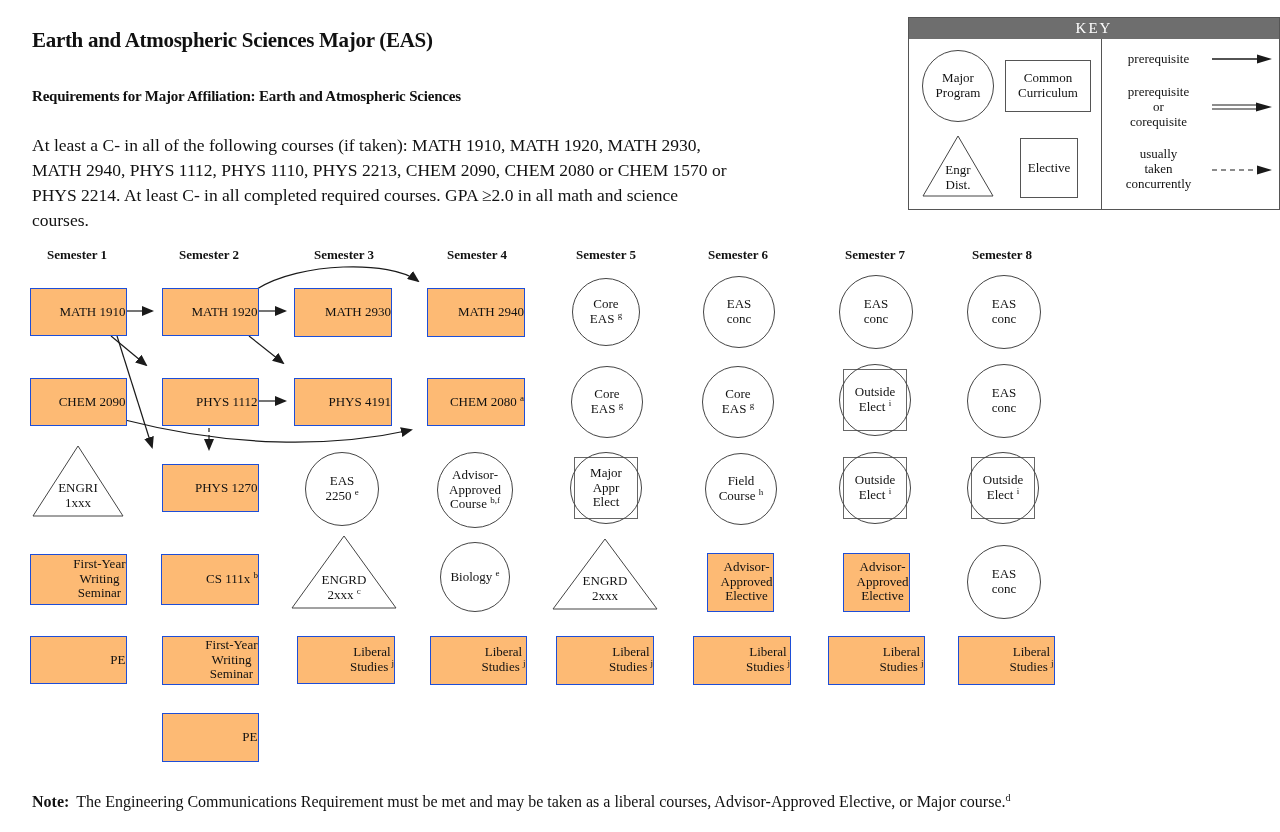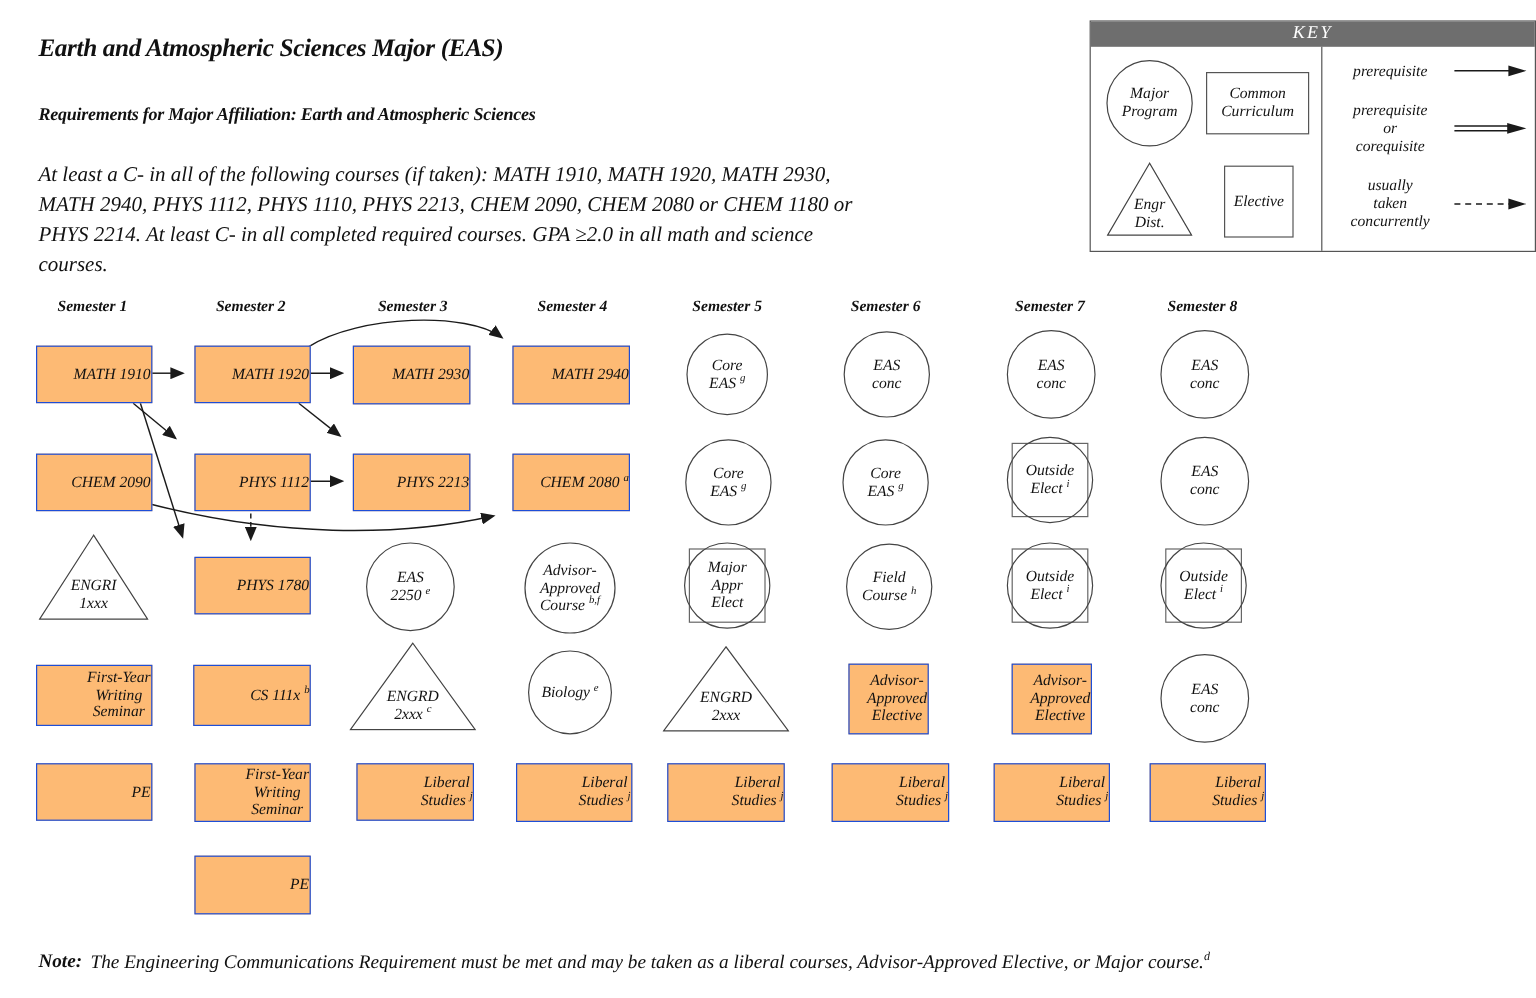--- a/index.html
+++ b/index.html
@@ -1,17 +1,17 @@
 <!DOCTYPE html>
 <html><head>
 <meta charset="utf-8">
 <style>
   html,body{margin:0;padding:0;background:#fff;}
   .page{position:relative;width:1280px;height:832px;background:#fff;overflow:hidden;
-        font-family:"Liberation Serif",serif;color:#111;font-style:italic;}
+        font-family:"Liberation Serif",serif;color:#111;}
   
   .title{position:absolute;left:32px;top:28px;font-size:21px;font-weight:bold;letter-spacing:-0.3px;margin:0;}
   .subtitle{position:absolute;left:32px;top:88px;font-size:15px;font-weight:bold;letter-spacing:-0.2px;margin:0;}
   .reqs{position:absolute;left:32px;top:133px;width:860px;font-size:17.5px;line-height:25px;
         white-space:pre-line;margin:0;}
   
   .key{position:absolute;left:908px;top:17px;width:370px;height:191px;border:1px solid #555;background:#fff;}
   .key-header{height:21px;background:#6e6e6e;color:#fff;font-size:15px;letter-spacing:2px;
               display:flex;align-items:center;justify-content:center;}
   .key-body{position:absolute;top:21px;left:0;right:0;bottom:0;display:flex;}
@@ -54,21 +54,21 @@
   line,path.edge{stroke:#1a1a1a;}
 </style>
 </head>
 <body>
 
 <div class="page">
 
   <h1 class="title">Earth and Atmospheric Sciences Major (EAS)</h1>
   <h2 class="subtitle">Requirements for Major Affiliation:  Earth and Atmospheric Sciences</h2>
   <p class="reqs">At least a C- in all of the following courses (if taken): MATH 1910, MATH 1920, MATH 2930,
-MATH 2940, PHYS 1112, PHYS 1110, PHYS 2213, CHEM 2090, CHEM 2080 or CHEM 1180 or
+MATH 2940, PHYS 1112, PHYS 1110, PHYS 2213, CHEM 2090, CHEM 2080 or CHEM 1570 or
 PHYS 2214. At least C- in all completed required courses. GPA ≥2.0 in all math and science
 courses.</p>
 
   <div class="key">
     <div class="key-header">KEY</div>
     <div class="key-body">
       <div class="key-left">
         <div class="k-circle">
           <span class="key-shape-label">Major
 Program</span>
@@ -166,38 +166,38 @@
         <div class="node rect" style="left: 29.5px; top: 636px; width: 95px; height: 46px;">
           <div class="lab"><span>PE</span></div>
         </div>
         <div class="node rect" style="left: 161.5px; top: 288px; width: 95px; height: 46px;">
           <div class="lab"><span>MATH 1920</span></div>
         </div>
         <div class="node rect" style="left: 161.5px; top: 378px; width: 95px; height: 46px;">
           <div class="lab"><span>PHYS 1112</span></div>
         </div>
         <div class="node rect" style="left: 161.5px; top: 464px; width: 95px; height: 46px;">
-          <div class="lab"><span>PHYS 1780</span></div>
+          <div class="lab"><span>PHYS 1270</span></div>
         </div>
         <div class="node rect" style="left: 161px; top: 553.5px; width: 96px; height: 49px;">
           <div class="lab"><span>CS 111x </span><sup>b</sup></div>
         </div>
         <div class="node rect" style="left: 161.5px; top: 635.5px; width: 95px; height: 47px;">
           <div class="lab"><span>First-Year
 Writing
 Seminar</span></div>
         </div>
         <div class="node rect" style="left: 161.5px; top: 712.5px; width: 95px; height: 47px;">
           <div class="lab"><span>PE</span></div>
         </div>
         <div class="node rect" style="left: 294px; top: 287.5px; width: 96px; height: 47px;">
           <div class="lab"><span>MATH 2930</span></div>
         </div>
         <div class="node rect" style="left: 294px; top: 378px; width: 96px; height: 46px;">
-          <div class="lab"><span>PHYS 2213</span></div>
+          <div class="lab"><span>PHYS 4191</span></div>
         </div>
         <div class="node circle" style="left: 305px; top: 452px; width: 72px; height: 72px;">
           <div class="lab"><span>EAS
 2250 </span><sup>e</sup></div>
         </div>
         <div class="node triangle" style="left: 291px; top: 535px; width: 106px; height: 74px;">
           <svg width="106" height="74" viewBox="0 0 106 74">
             <polygon points="53,1 1,73 105,73" fill="#fff" stroke="#444" stroke-width="1"></polygon>
           </svg>
           <div class="lab"><span>ENGRD

